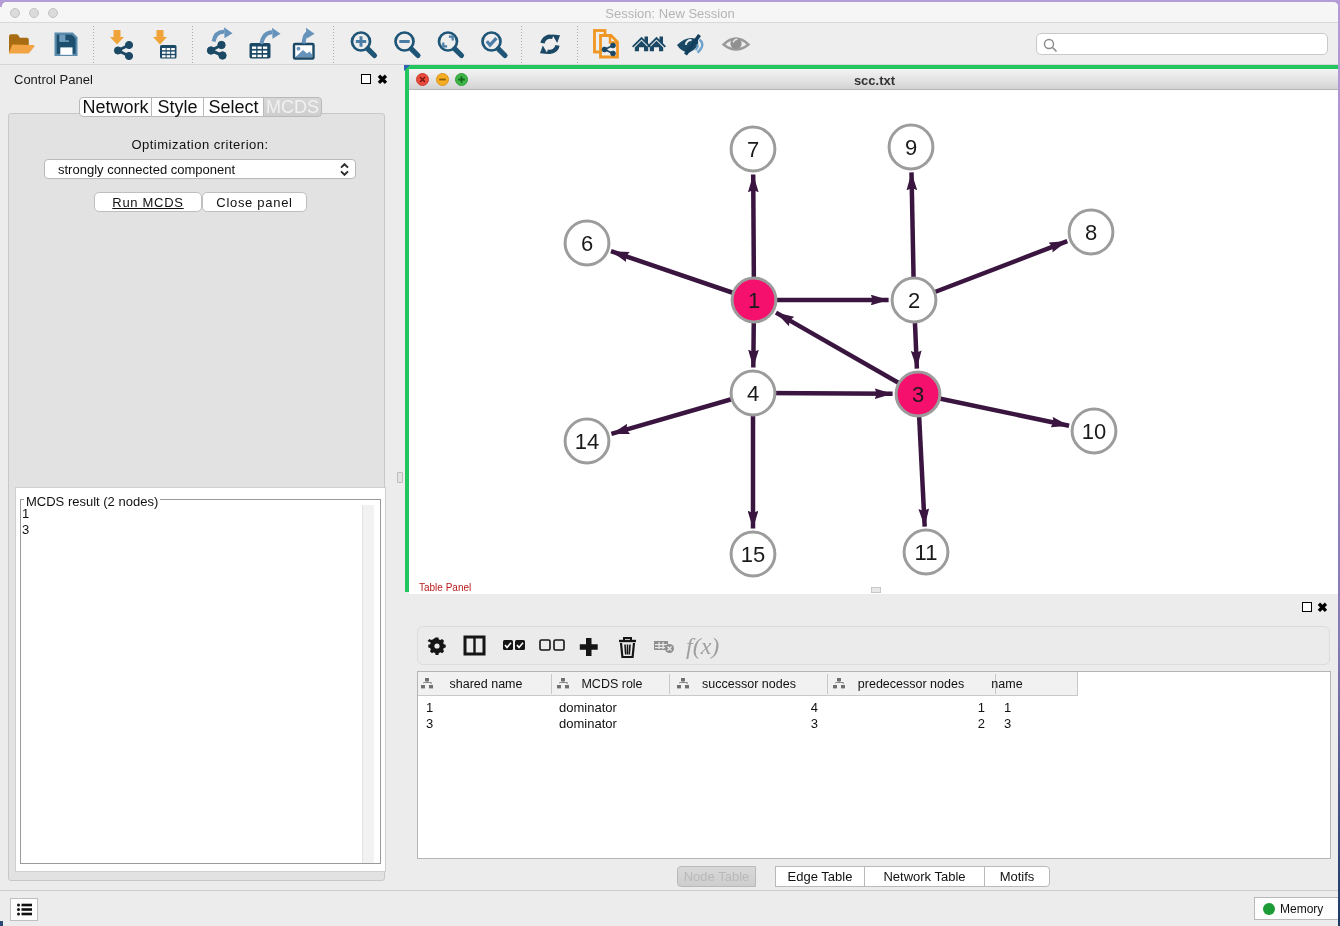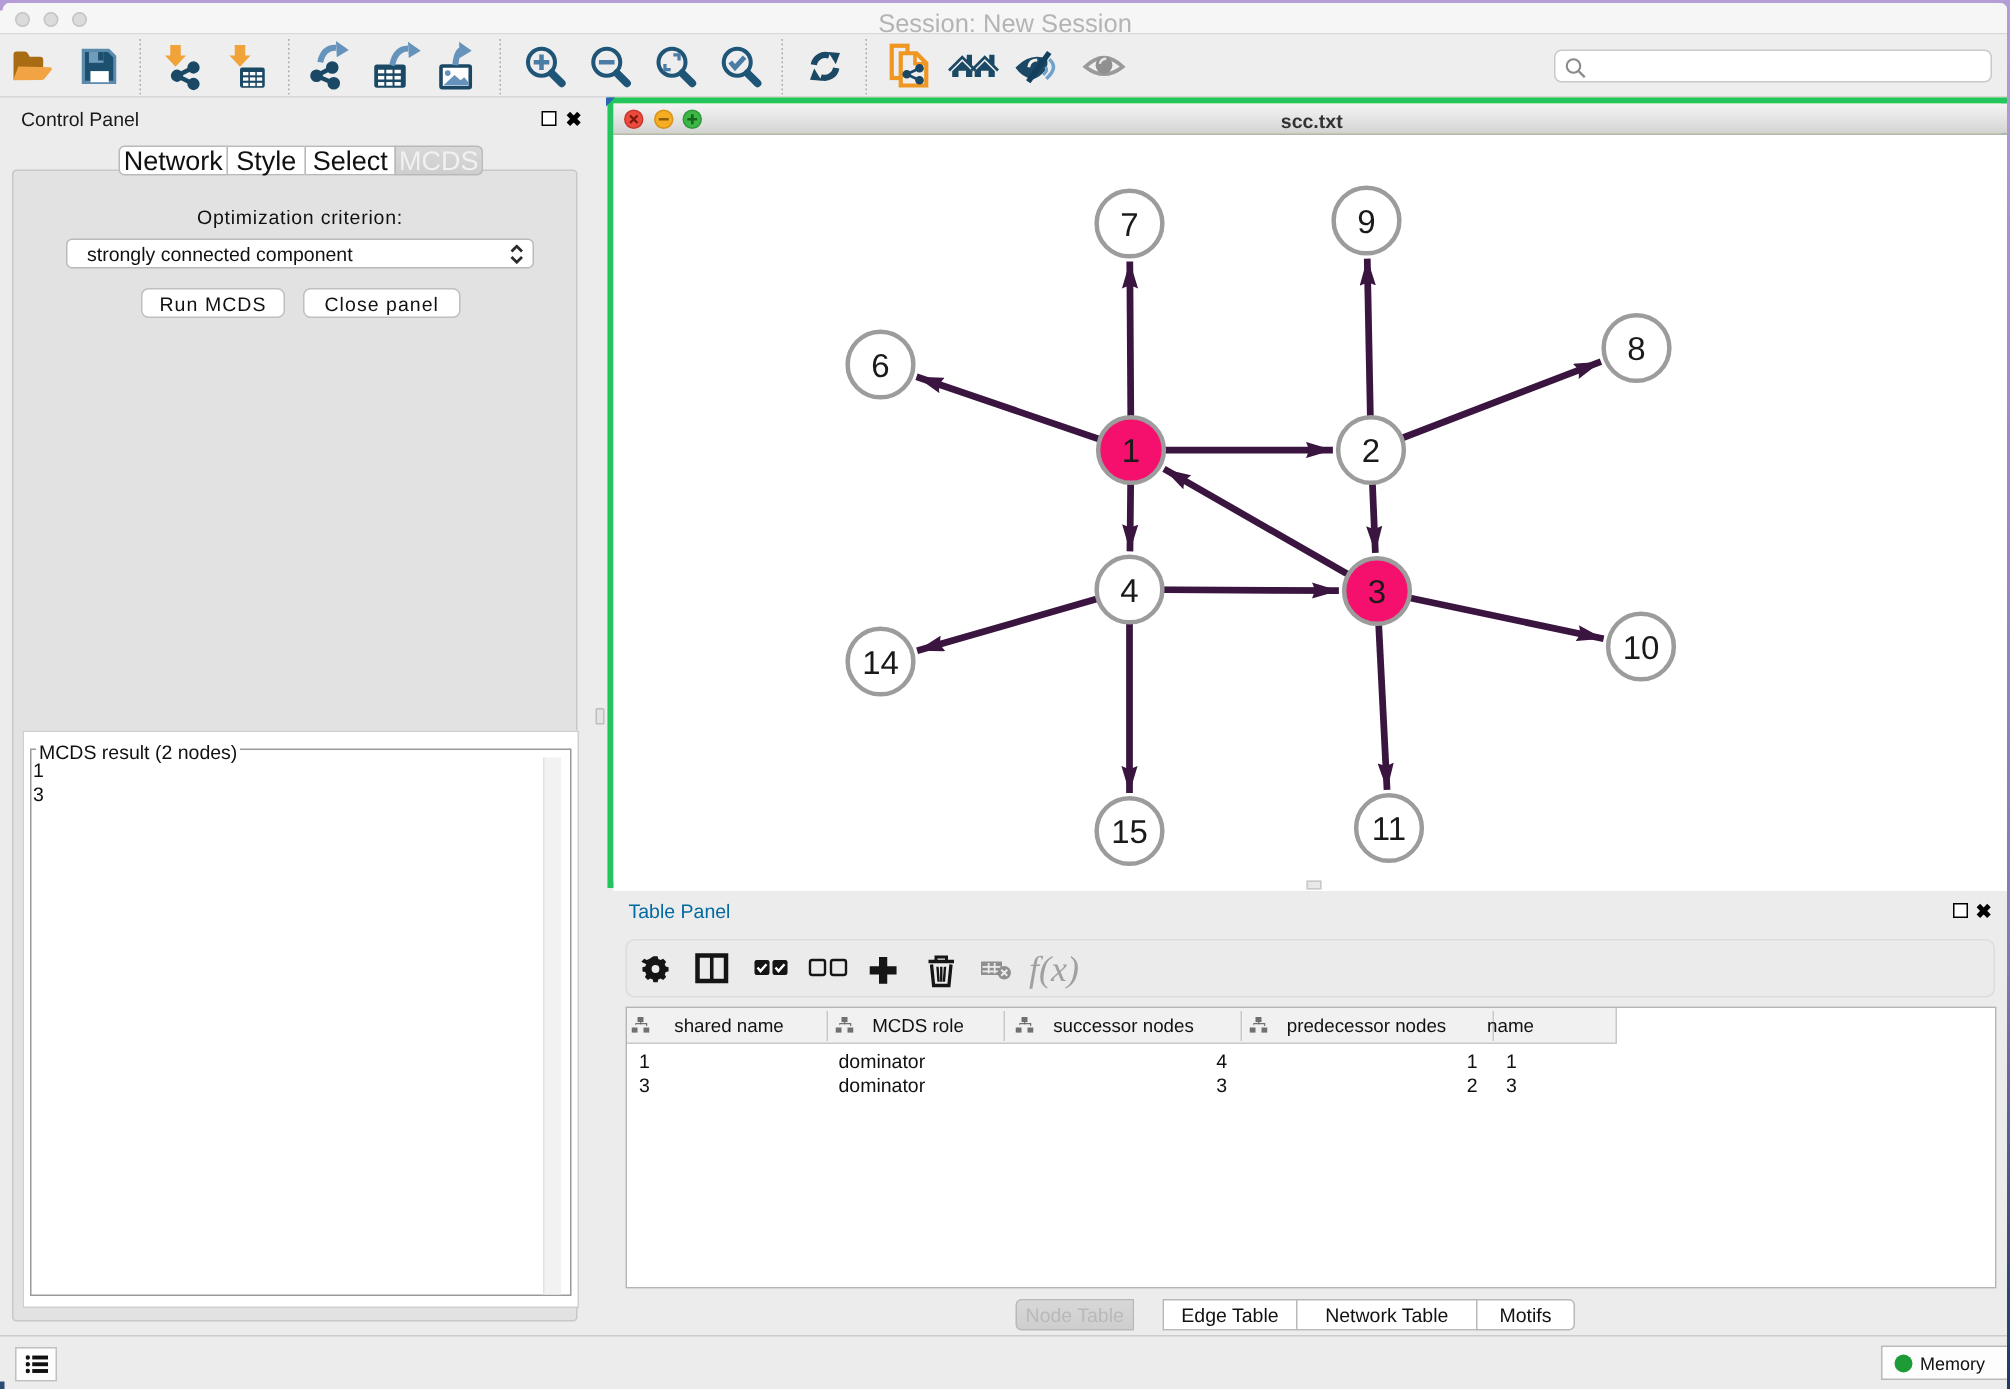--- a/index.html
+++ b/index.html
@@ -7,21 +7,21 @@
 body { font-family:"Liberation Sans", sans-serif; background:#ececec; position:relative; }
 .abs { position:absolute; }
 
 #edge-top { left:0; top:0; width:1340px; height:2px; background:#b49cd6; }
 #edge-right { left:1338px; top:0; width:2px; height:926px; background:linear-gradient(#b49cd6 0%, #9a87c4 40%, #8678b0 70%, #33477a 92%, #1d3a63 100%); }
 #corner-tl { left:0; top:0; width:7px; height:7px; background:radial-gradient(circle at 7px 7px, rgba(0,0,0,0) 0 5px, #b49cd6 5.6px); }
 #corner-tr { left:1333px; top:0; width:7px; height:7px; background:radial-gradient(circle at 0px 7px, rgba(0,0,0,0) 0 5px, #b49cd6 5.6px); }
 
 #titlebar { left:0; top:2px; width:1339px; height:21px; background:#f6f6f6; border-bottom:1px solid #d8d8d8; border-radius:7px 7px 0 0; }
 .tl-gray { width:10px; height:10px; border-radius:50%; background:#dbdbdb; border:1px solid #c3c3c3; top:6px; }
-#apptitle { top:6px; left:0; width:1340px; text-align:center; font-size:17px; color:#b4b4b4; }
+#apptitle { top:6px; left:0; width:1340px; text-align:center; font-size:13px; color:#b4b4b4; }
 
 #toolbar { left:0; top:23px; width:1338px; height:42px; background:#eeeeee; border-bottom:1px solid #d6d6d6; }
 .sep { top:3px; width:1px; height:37px; background-image:linear-gradient(#ababab 1px, transparent 1px); background-size:1px 3px; }
 #searchbox { left:1036px; top:33px; width:292px; height:22px; background:#fff; border:1px solid #c9c9c9; border-radius:5px; }
 
 #cp-title { left:14px; top:72px; font-size:13px; color:#1a1a1a; }
 .float-ico { width:10px; height:10px; border:1.5px solid #000; background:#fff; }
 .x-ico { font-size:13px; font-weight:bold; color:#000; }
 .cptab { top:97px; height:20px; background:#fff; border:1px solid #b9b9b9; font-size:18px; color:#111; text-align:center; line-height:19px; }
 #cp-body { left:8px; top:113px; width:377px; height:768px; background:#e2e2e2; border:1px solid #c8c8c8; border-radius:3px; }
@@ -33,21 +33,21 @@
 #grouplabel { left:24px; top:494px; font-size:13px; color:#111; background:#fff; padding:0 2px;text-align:center; }
 #scrolltrack { left:362px; top:505px; width:12px; height:358px; background:#f2f2f2; border-left:1px solid #e2e2e2; }
 
 #cp-splitline { left:393px; top:66px; width:1px; height:824px; background:#ececec; }
 
 #netframe { left:405px; top:65px; width:933px; height:527px; border:4px solid #22c55e; background:#bef264; }
 #net-titlebar { left:0px; top:0px; width:931px; height:21px; background:linear-gradient(#f4f4f4, #dedede 70%, #d2d2d2); border-bottom:1px solid #b5b5b5; }
 #net-title { top:4px; left:0; width:931px; text-align:center; font-size:13px; font-weight:bold; color:#333; }
 .tlight { width:13px; height:13px; border-radius:50%; top:4px; }
 
-#tp-title { left:419px; top:600px; font-size:13px; color:#0369a1; }
+#tp-title { left:419px; top:582px; font-size:10px; color:#b91c1c; }
 #tp-toolbar { left:417px; top:626px; width:913px; height:39px; background:#ebebeb; border:1px solid #dcdcdc; border-radius:6px; }
 #dtable { left:417px; top:671px; width:914px; height:188px; background:#fff; border:1px solid #b5b5b5; }
 #thead { left:0; top:0; width:660px; height:24px; background:#f1f1f1; border-bottom:1px solid #c9c9c9; border-right:1px solid #c9c9c9; }
 .thdiv { top:2px; width:1px; height:20px; background:#c9c9c9; }
 .thlabel { top:5px; font-size:12.5px; color:#111; text-align:center; }
 .trow { font-size:13px; color:#111; }
 
 .btab { top:866px; height:21px; background:#fff; border:1px solid #b9b9b9; font-size:13px; color:#111; text-align:center; line-height:20px; }
 
 #statusbar { left:0; top:890px; width:1338px; height:36px; background:#ececec; border-top:1px solid #cccccc; }
@@ -235,21 +235,21 @@
 <div class="abs cptab" style="left:151px; width:53px;">Style</div>
 <div class="abs cptab" style="left:203px; width:61px;">Select</div>
 <div class="abs cptab" style="left:263px; width:59px; background:linear-gradient(#d8d8d8,#cecece); color:#f1f1f1; border-radius:0 4px 4px 0;">MCDS</div>
 <div class="abs" id="opt-label">Optimization criterion:</div>
 <div class="abs" id="cp-select">strongly connected component
 <svg class="abs" style="right:6px;top:3px;" width="9" height="13" viewBox="0 0 9 13">
   <path d="M1 4.6 L4.5 1.2 L8 4.6" fill="none" stroke="#2b2b2b" stroke-width="1.9"></path>
   <path d="M1 8.4 L4.5 11.8 L8 8.4" fill="none" stroke="#2b2b2b" stroke-width="1.9"></path>
 </svg>
 </div>
-<div class="abs cp-btn" style="left:94px; width:96px;">Run MCDS</div>
+<div class="abs cp-btn" style="left:94px; width:108px;text-decoration:underline;">Run MCDS</div>
 <div class="abs cp-btn" style="left:202px; width:105px;">Close panel</div>
 <div class="abs" id="resultwrap"></div>
 <div class="abs" id="groupbox"></div>
 <div class="abs" id="grouplabel">MCDS result (2 nodes)</div>
 <div class="abs" style="left:22px; top:506px; font-size:13px; color:#111; line-height:16px;">1<br>3</div>
 <div class="abs" id="scrolltrack"></div>
 <div class="abs" id="cp-splitline"></div>
 <div class="abs" style="left:397px; top:472px; width:6px; height:11px; background:#e3e3e3; border:1px solid #bdbdbd; border-radius:1px;"></div>
 
 <div class="abs" id="netframe">

